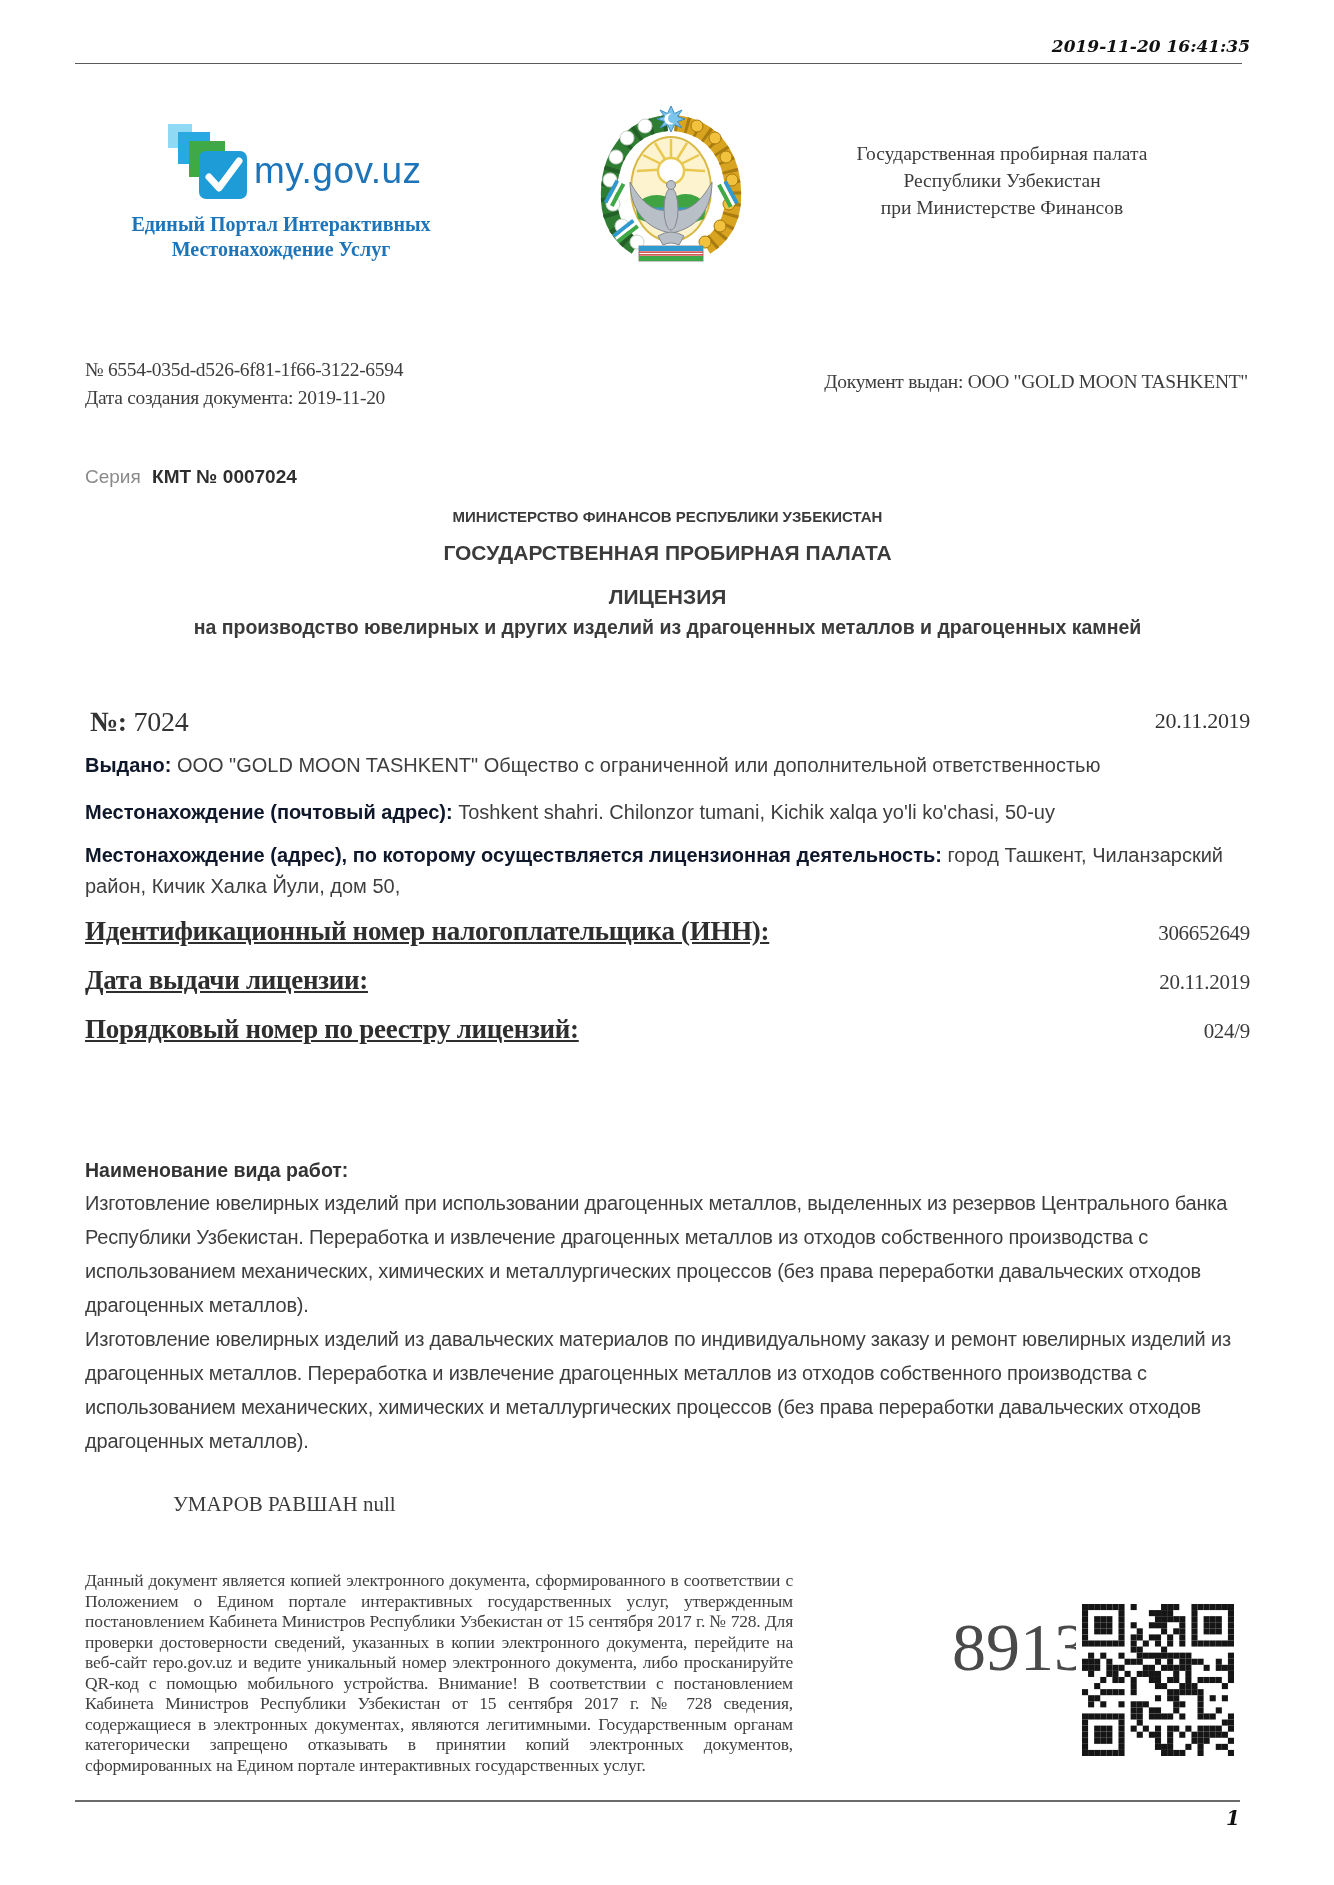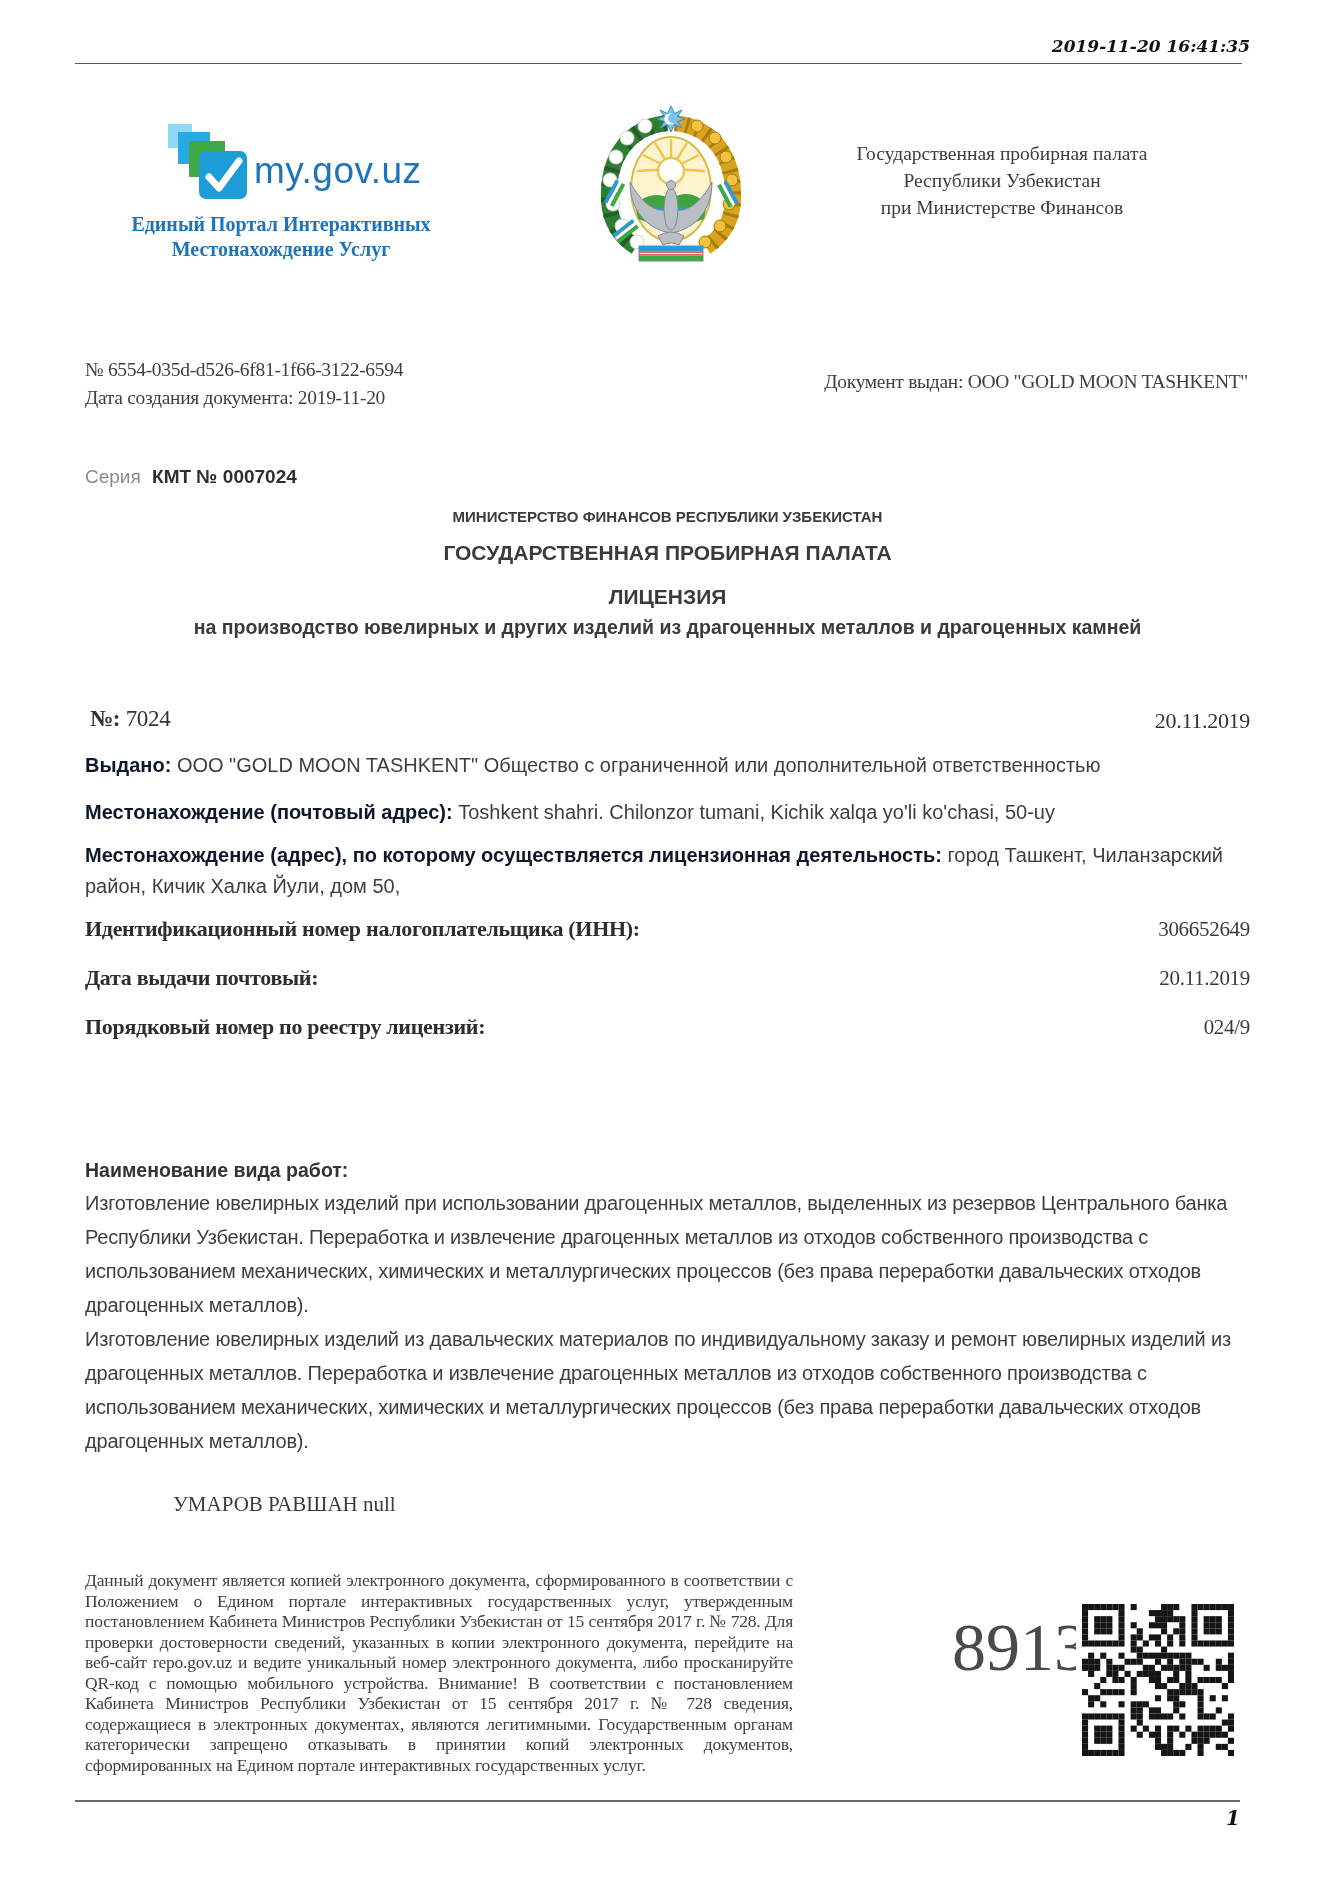--- a/index.html
+++ b/index.html
@@ -63,33 +63,33 @@
   
   .h-ministry, .h-chamber, .h-license, .h-subtitle {
     position: absolute; left: 85px; width: 1165px; text-align: center;
     font-family: "Liberation Sans", sans-serif; font-weight: bold; color: #3b3b3b;
   }
   .h-ministry { top: 508px; font-size: 15px; }
   .h-chamber  { top: 541px; font-size: 21px; }
   .h-license  { top: 585px; font-size: 21px; }
   .h-subtitle { top: 616px; font-size: 19.5px; }
   
-  .lic-no { position: absolute; left: 90px; top: 706px; font-size: 23px; color: #333; letter-spacing: -0.3px; }
+  .lic-no { position: absolute; left: 90px; top: 706px; font-size: 28px; color: #333; letter-spacing: -0.3px; }
   .lic-no b { font-weight: bold; }
   .lic-date { position: absolute; right: 84px; top: 708px; font-size: 22px; color: #333; letter-spacing: -0.3px; }
   
   .field { position: absolute; left: 85px; width: 1165px; font-family: "Liberation Sans", sans-serif; font-size: 20px; line-height: 31px; color: #3e3e3e; }
   .field .lbl { font-weight: bold; color: #0f172a; text-align: right; }
   .f-issued { top: 750px; }
   .f-postal { top: 797px; }
   .f-activity { top: 840px; }
   
   .details { position: absolute; left: 85px; top: 916px; width: 1165px; }
   .detail-row { display: flex; justify-content: space-between; align-items: baseline; height: 49px; }
-  .detail-label { font-family: "Liberation Serif", serif; font-weight: bold; font-size: 22px; color: #2e2e2e; letter-spacing: -0.3px; }
+  .detail-label { font-family: "Liberation Serif", serif; font-weight: bold; font-size: 27px; color: #2e2e2e; letter-spacing: -0.3px; text-decoration: underline; }
   .detail-value { font-family: "Liberation Serif", serif; font-size: 21px; color: #3a3a3a; letter-spacing: -0.3px; }
   
   .works-label { position: absolute; left: 85px; top: 1159px; font-family: "Liberation Sans", sans-serif; font-weight: bold; font-size: 19.5px; color: #333; }
   .works-body { position: absolute; left: 85px; top: 1186px; width: 1165px; font-family: "Liberation Sans", sans-serif; font-size: 20px; line-height: 34px; color: #3e3e3e; letter-spacing: -0.2px; }
   .works-body p { margin: 0; }
   
   .signature { position: absolute; left: 173px; top: 1492px; font-size: 21px; color: #3c3c3c; }
   
   .disclaimer {
     position: absolute; left: 85px; top: 1570px; width: 708px;
@@ -248,21 +248,21 @@
     <span class="lbl">Местонахождение (адрес), по которому осуществляется лицензионная деятельность:</span>
     <span>город Ташкент, Чиланзарский район, Кичик Халка Йули, дом 50,</span>
   </div>
 
   <div class="details">
     <div class="detail-row">
       <span class="detail-label">Идентификационный номер налогоплательщика (ИНН):</span>
       <span class="detail-value">306652649</span>
     </div>
     <div class="detail-row">
-      <span class="detail-label">Дата выдачи почтовый:</span>
+      <span class="detail-label">Дата выдачи лицензии:</span>
       <span class="detail-value">20.11.2019</span>
     </div>
     <div class="detail-row">
       <span class="detail-label">Порядковый номер по реестру лицензий:</span>
       <span class="detail-value">024/9</span>
     </div>
   </div>
 
   <div class="works-label">Наименование вида работ:</div>
   <div class="works-body">

